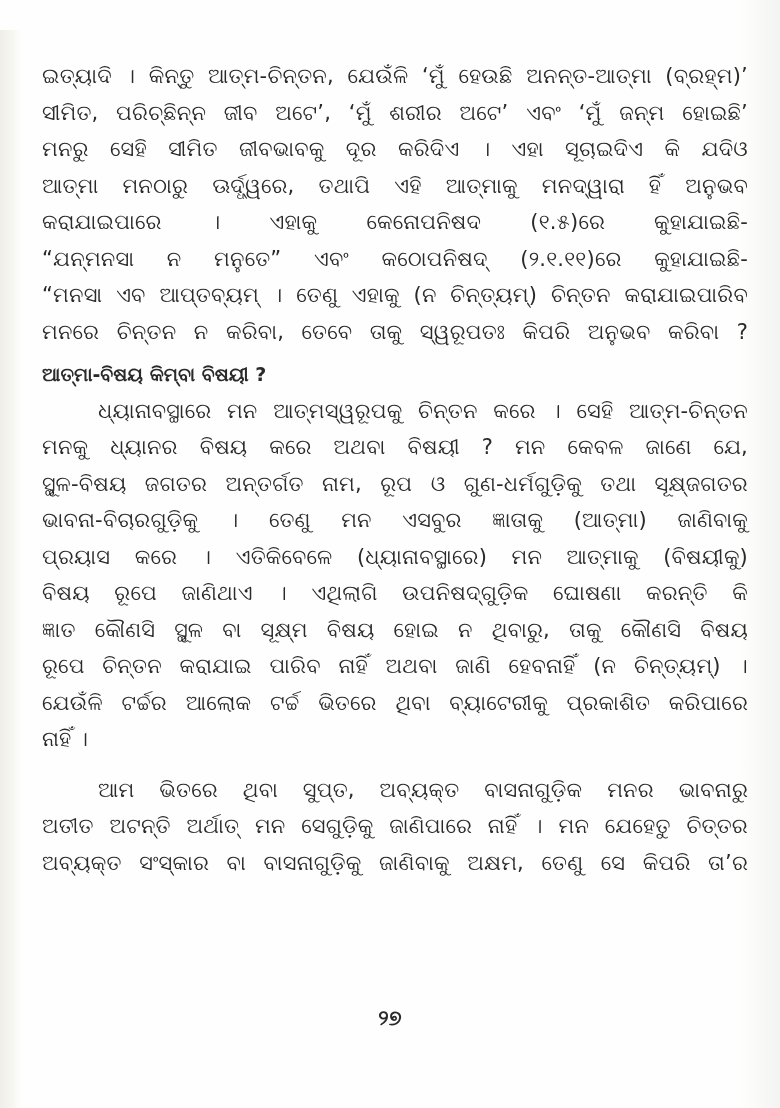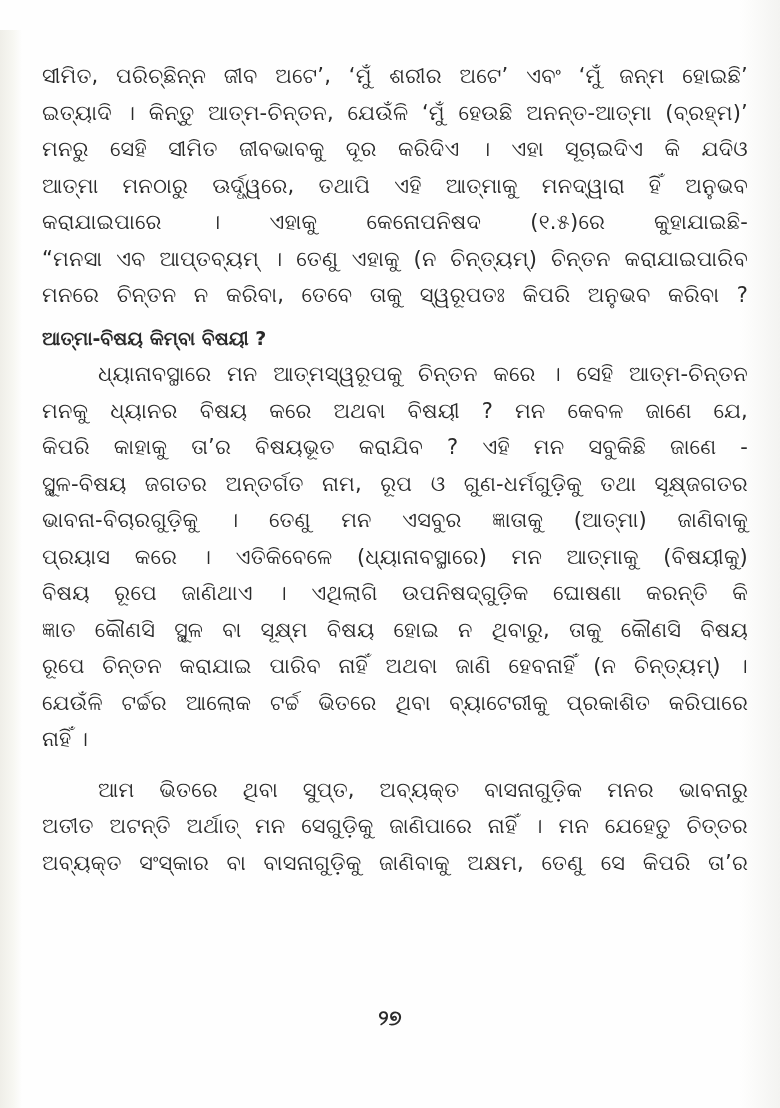--- a/index.html
+++ b/index.html
@@ -72,35 +72,35 @@
 </style>
 </head>
 <body>
 
 <div class="left-shade"></div>
 <div class="right-shade"></div>
 
 <div class="page">
 
   <div>
+    <div class="line">ଇତ୍ୟାଦି । କିନ୍ତୁ ଆତ୍ମ-ଚିନ୍ତନ, ଯେଉଁଳି ‘ମୁଁ ହେଉଛି ଅନନ୍ତ-ଆତ୍ମା (ବ୍ରହ୍ମ)’</div>
     <div class="line">ସୀମିତ, ପରିଚ୍ଛିନ୍ନ ଜୀବ ଅଟେ’, ‘ମୁଁ ଶରୀର ଅଟେ’ ଏବଂ ‘ମୁଁ ଜନ୍ମ ହୋଇଛି’</div>
-    <div class="line">ଇତ୍ୟାଦି । କିନ୍ତୁ ଆତ୍ମ-ଚିନ୍ତନ, ଯେଉଁଳି ‘ମୁଁ ହେଉଛି ଅନନ୍ତ-ଆତ୍ମା (ବ୍ରହ୍ମ)’</div>
     <div class="line">ମନରୁ ସେହି ସୀମିତ ଜୀବଭାବକୁ ଦୂର କରିଦିଏ । ଏହା ସୂଚାଇଦିଏ କି ଯଦିଓ</div>
     <div class="line">ଆତ୍ମା ମନଠାରୁ ଊର୍ଦ୍ଧ୍ୱରେ, ତଥାପି ଏହି ଆତ୍ମାକୁ ମନଦ୍ୱାରା ହିଁ ଅନୁଭବ</div>
     <div class="line">କରାଯାଇପାରେ । ଏହାକୁ କେନୋପନିଷଦ (୧.୫)ରେ କୁହାଯାଇଛି-</div>
+    <div class="line">“ଯନ୍ମନସା ନ ମନୁତେ” ଏବଂ କଠୋପନିଷଦ୍ (୨.୧.୧୧)ରେ କୁହାଯାଇଛି-</div>
     <div class="line">“ମନସା ଏବ ଆପ୍ତବ୍ୟମ୍ । ତେଣୁ ଏହାକୁ (ନ ଚିନ୍ତ୍ୟମ୍) ଚିନ୍ତନ କରାଯାଇପାରିବ</div>
     <div class="line">ମନରେ ଚିନ୍ତନ ନ କରିବା, ତେବେ ତାକୁ ସ୍ୱରୂପତଃ କିପରି ଅନୁଭବ କରିବା ?</div>
   </div>
 
   <div class="heading">ଆତ୍ମା-ବିଷୟ କିମ୍ବା ବିଷୟୀ ?</div>
 
   <div>
     <div class="line indent">ଧ୍ୟାନାବସ୍ଥାରେ ମନ ଆତ୍ମସ୍ୱରୂପକୁ ଚିନ୍ତନ କରେ । ସେହି ଆତ୍ମ-ଚିନ୍ତନ</div>
     <div class="line">ମନକୁ ଧ୍ୟାନର ବିଷୟ କରେ ଅଥବା ବିଷୟୀ ? ମନ କେବଳ ଜାଣେ ଯେ,</div>
-    <div class="line">କିପରି କାହାକୁ ତା’ର ବିଷୟଭୂତ କରାଯିବ ? ଏହି ମନ ସବୁକିଛି ଜାଣେ -</div>
     <div class="line">ସ୍ଥୂଳ-ବିଷୟ ଜଗତର ଅନ୍ତର୍ଗତ ନାମ, ରୂପ ଓ ଗୁଣ-ଧର୍ମଗୁଡ଼ିକୁ ତଥା ସୂକ୍ଷ୍ଜଗତର</div>
     <div class="line">ଭାବନା-ବିଚାରଗୁଡ଼ିକୁ । ତେଣୁ ମନ ଏସବୁର ଜ୍ଞାତାକୁ (ଆତ୍ମା) ଜାଣିବାକୁ</div>
     <div class="line">ପ୍ରୟାସ କରେ । ଏତିକିବେଳେ (ଧ୍ୟାନାବସ୍ଥାରେ) ମନ ଆତ୍ମାକୁ (ବିଷୟୀକୁ)</div>
     <div class="line">ବିଷୟ ରୂପେ ଜାଣିଥାଏ । ଏଥିଲାଗି ଉପନିଷଦ୍‌ଗୁଡ଼ିକ ଘୋଷଣା କରନ୍ତି କି</div>
     <div class="line">ଜ୍ଞାତ କୌଣସି ସ୍ଥୂଳ ବା ସୂକ୍ଷ୍ମ ବିଷୟ ହୋଇ ନ ଥିବାରୁ, ତାକୁ କୌଣସି ବିଷୟ</div>
     <div class="line">ରୂପେ ଚିନ୍ତନ କରାଯାଇ ପାରିବ ନାହିଁ ଅଥବା ଜାଣି ହେବନାହିଁ (ନ ଚିନ୍ତ୍ୟମ୍) ।</div>
     <div class="line">ଯେଉଁଳି ଟର୍ଚ୍ଚର ଆଲୋକ ଟର୍ଚ୍ଚ ଭିତରେ ଥିବା ବ୍ୟାଟେରୀକୁ ପ୍ରକାଶିତ କରିପାରେ</div>
     <div class="line last">ନାହିଁ ।</div>
   </div>
 

